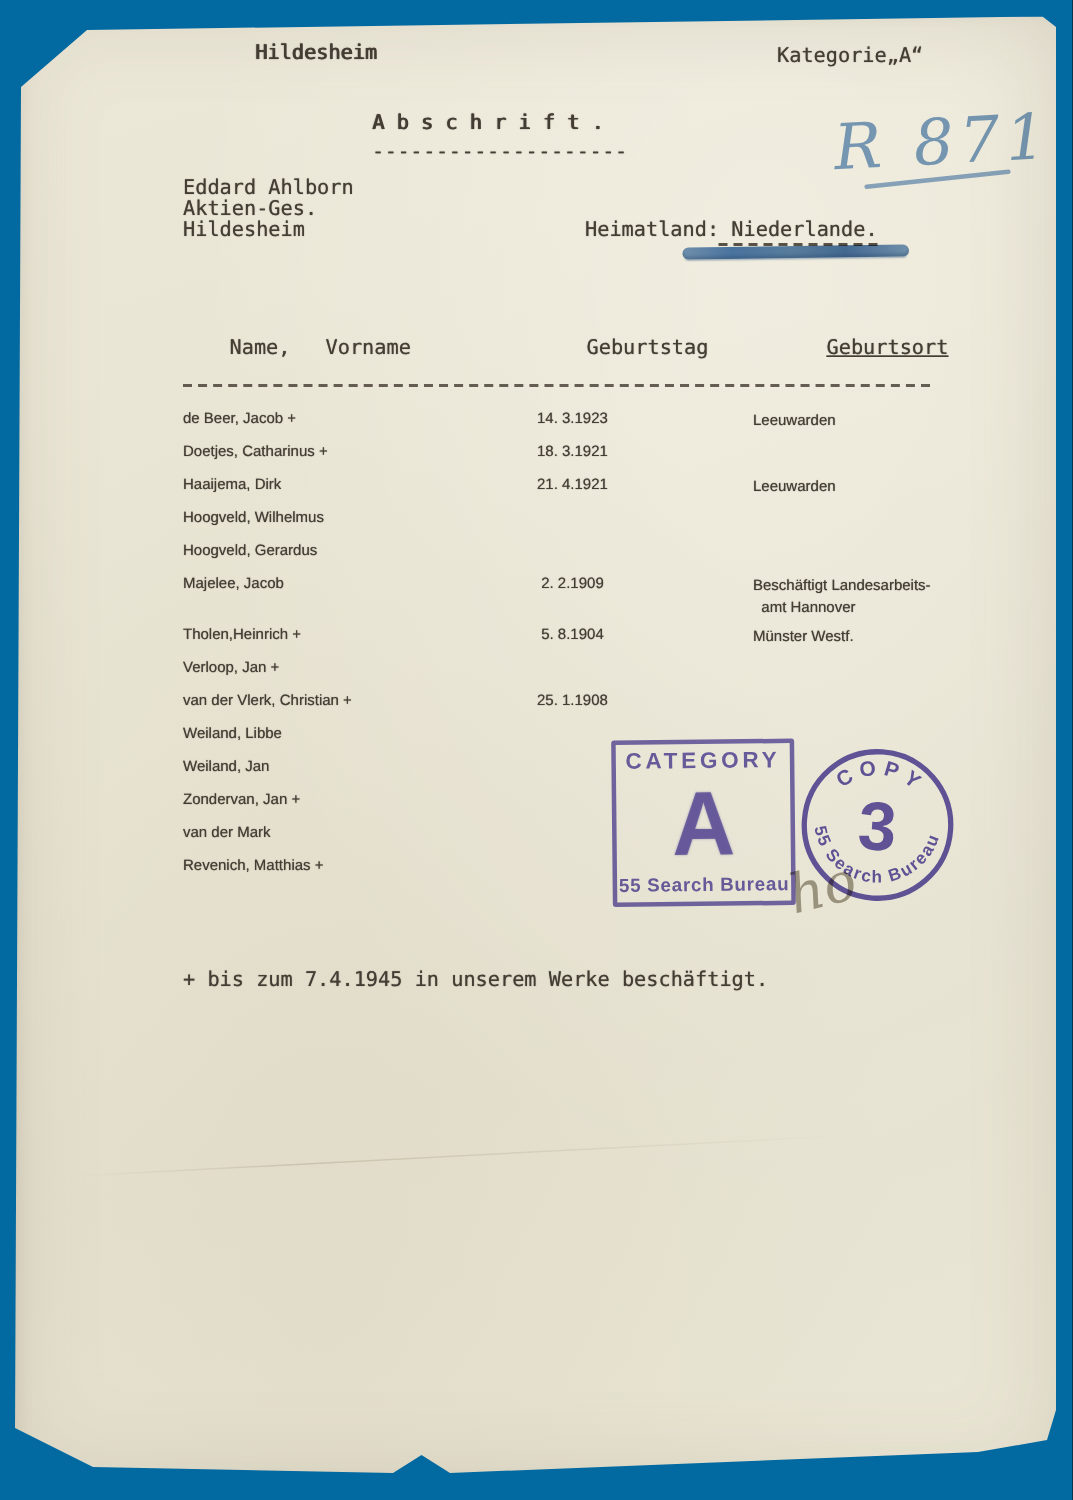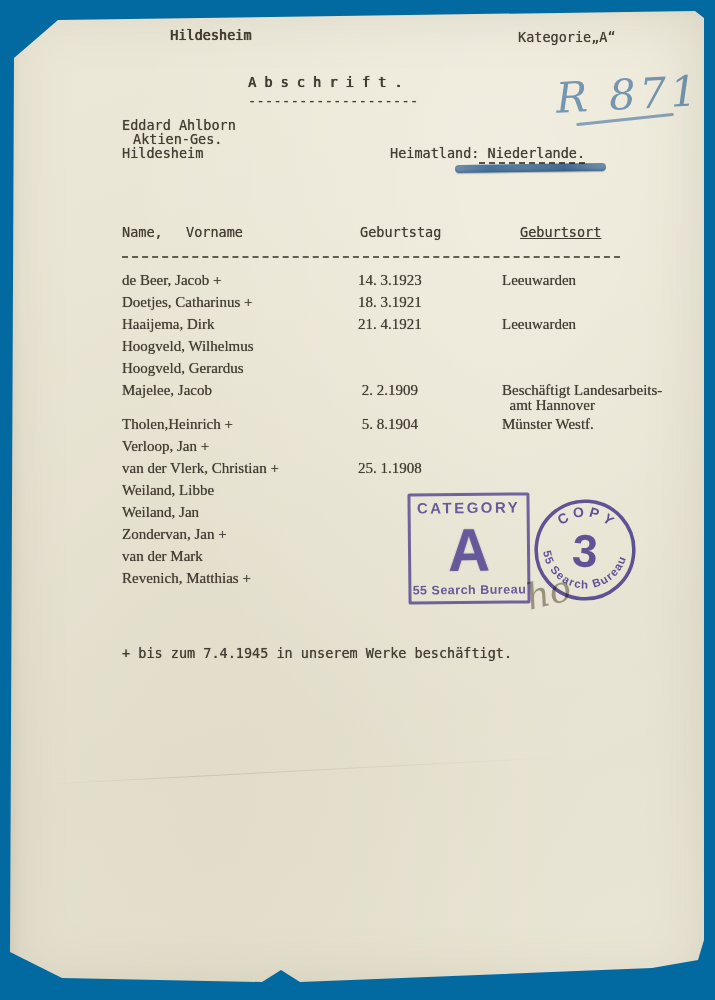--- a/index.html
+++ b/index.html
@@ -26,33 +26,33 @@
     position:absolute;
     font-family:"DejaVu Sans Mono", monospace;
     font-size:13.5px;line-height:14px;
     color:#433d34;white-space:pre;
     text-shadow:0 0 .7px rgba(58,48,38,.75);
   }
   .faux-bold{text-shadow:.6px 0 0 currentColor, 0 0 .8px rgba(45,38,28,.8);}
   .title-dashes{letter-spacing:.4px;line-height:10px;}
   
   .thead{position:absolute;left:114px;top:215px;width:500px;height:18px;}
-  .thead .typed{top:0;}
+  .thead .typed{top:0;margin-left:31px;}
   .head-underline{
     position:absolute;left:114px;top:246px;width:498px;height:0;
     border-top:2px dashed rgba(62,53,42,.78);
   }
   .u-typed{border-bottom:2px dashed rgba(62,53,42,.85);padding-bottom:1px;}
   
   .tbody{position:absolute;left:114px;top:259px;width:586px;}
   .trow{display:flex;align-items:flex-start;min-height:22px;}
   .tname{width:236px;line-height:22px;}
   .tdate{width:144px;line-height:22px;}
   .tplace{flex:1;line-height:15px;margin-top:4px;white-space:pre;}
-  .tcell{font-family:Liberation Serif, serif;font-size:15px;color:#433d34;white-space:pre;text-shadow:0 0 .7px rgba(58,48,38,.75);}
+  .tcell{font-family:Liberation Sans, sans-serif;font-size:10px;color:#433d34;white-space:pre;text-shadow:0 0 .7px rgba(58,48,38,.75);}
   
   .ref-number{
     position:absolute;left:548px;top:60px;
     font-family:"DejaVu Serif", serif;font-style:italic;
     font-size:42px;letter-spacing:4px;color:#6f98c6;
     transform:rotate(-3deg);mix-blend-mode:multiply;opacity:.9;
   }
   .ref-underline{
     position:absolute;left:568px;top:108px;width:98px;height:3px;
     background:#7ba0cb;border-radius:2px;transform:rotate(-6deg);
@@ -112,21 +112,21 @@
     <span class="typed faux-bold" style="left:162px;top:18px;">Hildesheim</span>
     <span class="typed" style="left:510px;top:20px;">Kategorie„A“</span>
 
     <span class="typed faux-bold" style="left:240px;top:65px;">A b s c h r i f t .</span>
     <span class="typed title-dashes" style="left:240px;top:86px;">--------------------</span>
 
     <span class="ref-number">R 871</span>
     <div class="ref-underline"></div>
 
     <span class="typed" style="left:114px;top:108px;">Eddard Ahlborn</span>
-    <span class="typed" style="left:125px;top:122px;">Aktien-Ges.</span>
+    <span class="typed" style="left:114px;top:122px;">Aktien-Ges.</span>
     <span class="typed" style="left:114px;top:136px;">Hildesheim</span>
 
     <span class="typed" style="left:382px;top:136px;"><span>Heimatland:</span><span class="u-typed"> Niederlande.</span></span>
     <div class="marker-scribble"></div>
 
     <div class="thead">
       <span class="typed" style="left:0;">Name,</span>
       <span class="typed" style="left:64px;">Vorname</span>
       <span class="typed" style="left:238px;">Geburtstag</span>
       <span class="typed" style="left:398px;text-decoration:underline;">Geburtsort</span>

